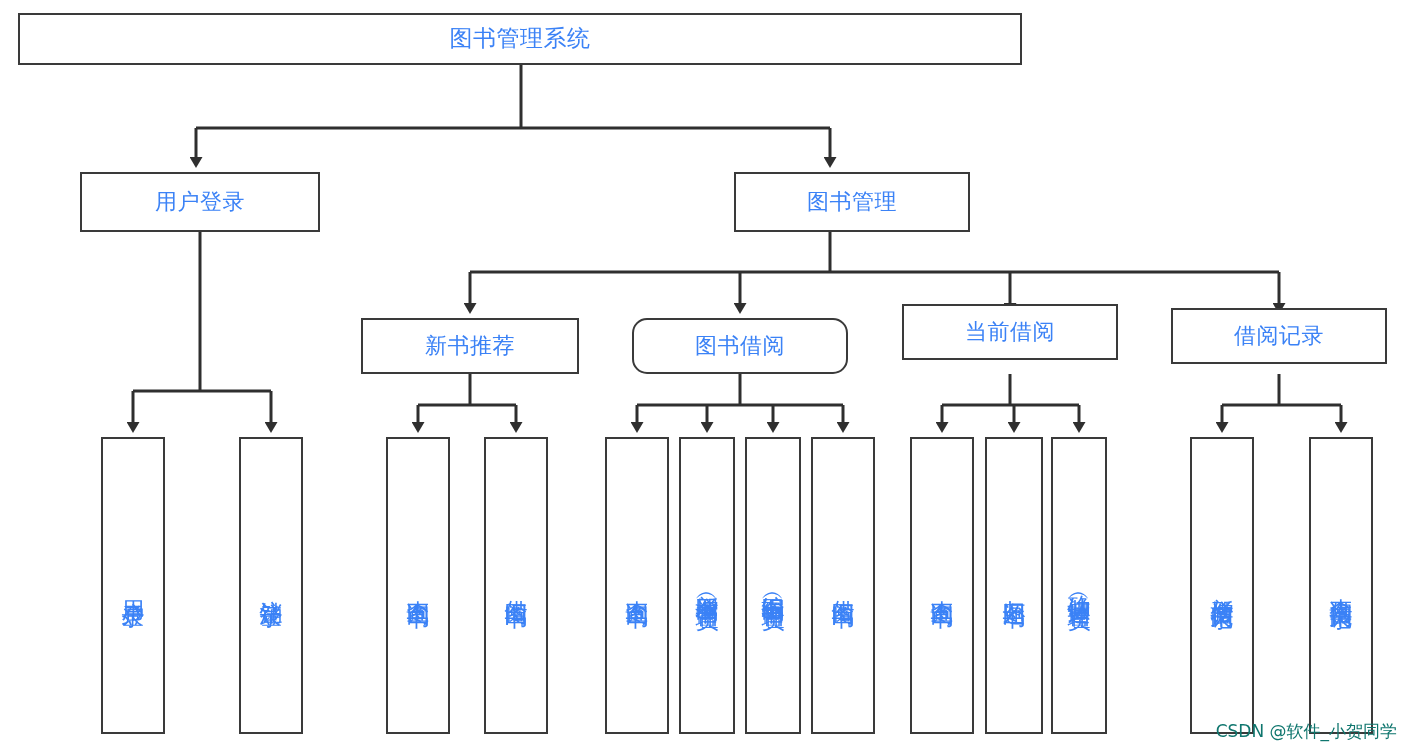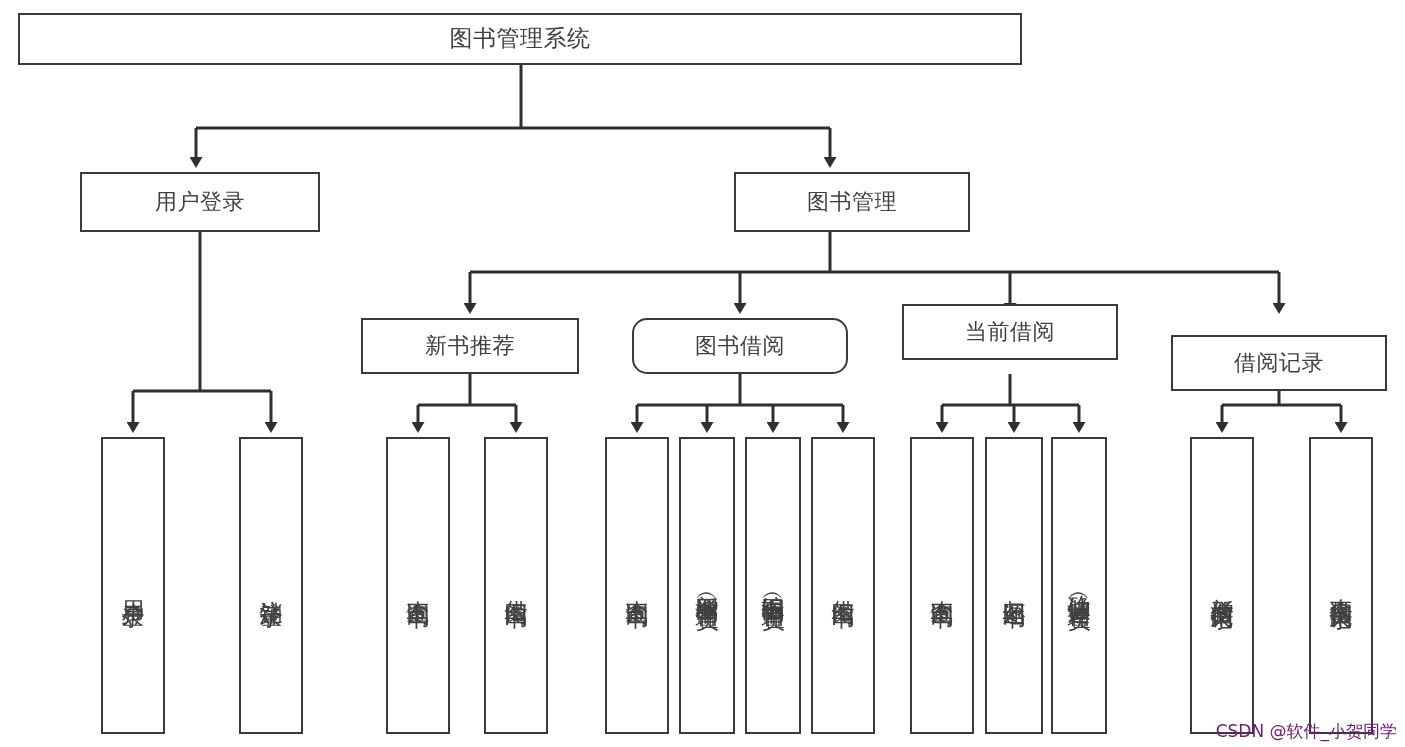--- a/index.html
+++ b/index.html
@@ -30,21 +30,21 @@
     position: absolute;
     box-sizing: border-box;
     background: #ffffff;
     border: 2px solid #3a3a3a;
     display: flex;
     align-items: center;
     justify-content: center;
     z-index: 2;
   }
   .node-label {
-    color: #404040;
+    color: #3b82f6;
     text-align: center;
     line-height: 1.12;
     white-space: nowrap;
   }
   
   .node.horiz .node-label {
     font-size: 22px;
     letter-spacing: 0.5px;
   }
   .node.root .node-label {
@@ -61,21 +61,21 @@
     font-size: 23px;
     line-height: 1.0;
     letter-spacing: 2px;
     max-height: 100%;
   }
   #watermark {
     position: absolute;
     right: 8px;
     bottom: 4px;
     font-size: 17px;
-    color: #701a75;
+    color: #0f766e;
     white-space: nowrap;
     z-index: 3;
     font-family: "DejaVu Sans", "Liberation Sans", sans-serif;
   }
 </style>
 </head>
 <body>
 
 <div id="diagram">
 
@@ -142,21 +142,21 @@
 
   <div class="node horiz" style="left:361px; top:318px; width:218px; height:56px;">
     <span class="node-label">新书推荐</span>
   </div>
   <div class="node horiz" style="left:632px; top:318px; width:216px; height:56px;border-radius:15px;">
     <span class="node-label">图书借阅</span>
   </div>
   <div class="node horiz" style="left:902px; top:304px; width:216px; height:56px;">
     <span class="node-label">当前借阅</span>
   </div>
-  <div class="node horiz" style="left:1171px; top:335px; width:216px; height:56px;">
+  <div class="node horiz" style="left:1171px; top:308px; width:216px; height:56px;">
     <span class="node-label">借阅记录</span>
   </div>
 
   <div class="node vert" style="left:101px; top:437px; width:64px; height:297px;">
     <span class="node-label">用户登录</span>
   </div>
   <div class="node vert" style="left:239px; top:437px; width:64px; height:297px;">
     <span class="node-label">注销登录</span>
   </div>
 

